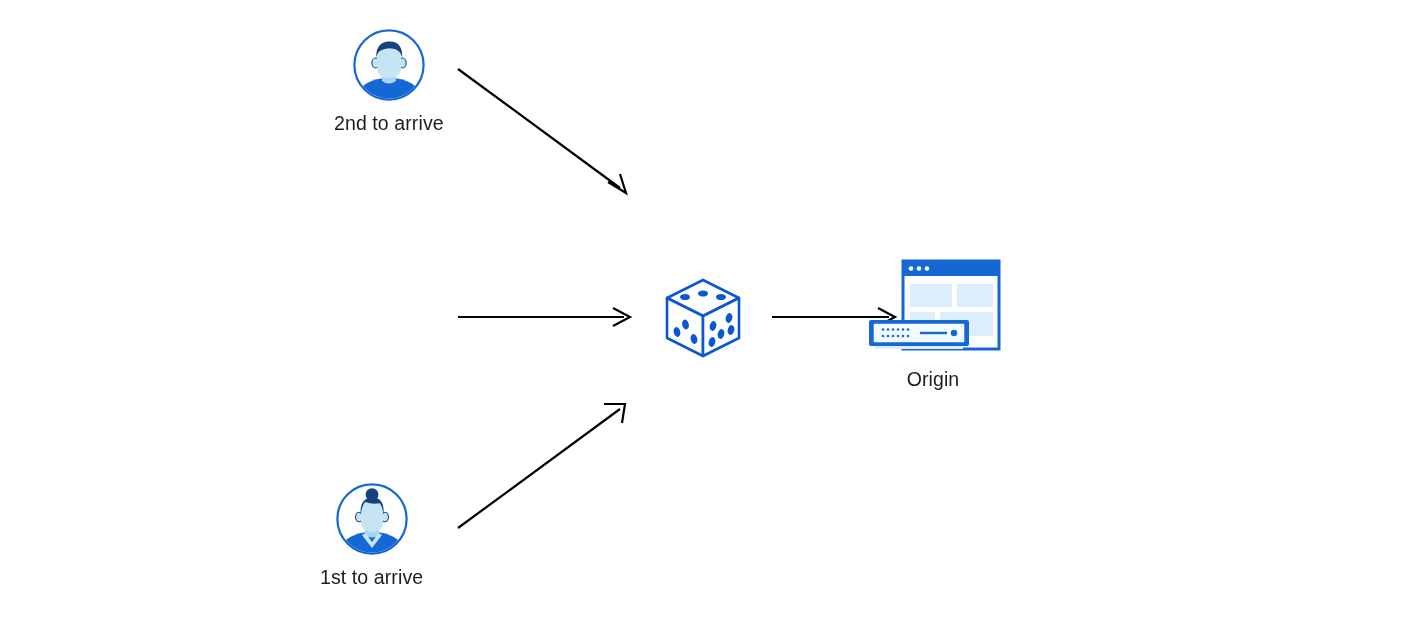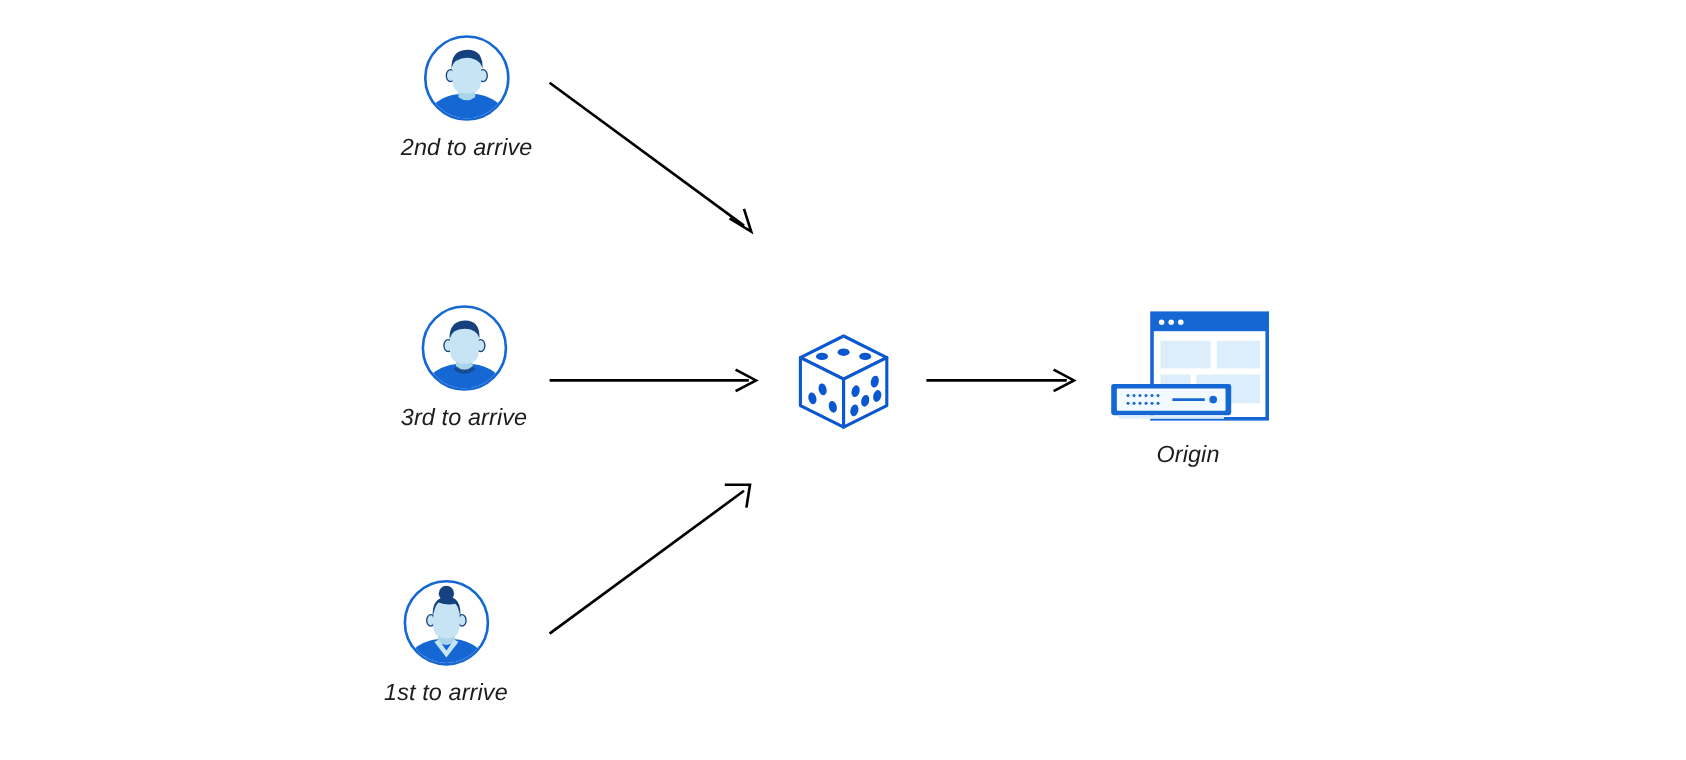--- a/index.html
+++ b/index.html
@@ -9,21 +9,20 @@
   }
   body {
     font-family: "Liberation Sans", sans-serif;
   }
   #canvas {
     position: relative;
     width: 1361px;
     height: 633px;
     background: #ffffff;
     overflow: hidden;
-    font-style: italic;
   }
   .node {
     position: absolute;
     display: flex;
     flex-direction: column;
     align-items: center;
   }
   .node-label {
     font-family: "Liberation Sans", sans-serif;
     font-size: 19.5px;
@@ -107,44 +106,20 @@
 
           <path d="M25 29 q0 -13 12 -13 q12 0 12 13 l0 10 q0 11 -12 11 q-12 0 -12 -11 Z" fill="#c7e4f5"></path>
 
           <path d="M24.2 30 q-0.6 -16 12.8 -16.5 q13.6 -0.5 13.2 16 q-1.6 -6.6 -7.4 -8.4 q-7.8 -2.4 -14.6 1.6 q-3 1.8 -4 7.3 Z" fill="#15427f"></path>
         </g>
       </svg>
     </div>
     <div class="node-label avatar-label">2nd to arrive</div>
   </div>
 
-  <div class="node" style="left:334px; top:253px;">
-    <div class="avatar-wrap">
-      <svg viewBox="0 0 74 74" width="74" height="74" xmlns="http://www.w3.org/2000/svg">
-        <defs>
-          <clipPath id="clipB">
-              <circle cx="37" cy="37" r="33.5"></circle>
-            </clipPath>
-        </defs>
-        <circle cx="37" cy="37" r="34.6" fill="#ffffff" stroke="#1568d4" stroke-width="2.2"></circle>
-        <g clip-path="url(#clipB)">
-          <path d="M37 50 C 14 50 3 62 0 78 L74 78 C 71 62 60 50 37 50 Z" fill="#1568d4"></path>
-          <path d="M30 42 h14 v11 q-7 5 -14 0 Z" fill="#a9d5ea"></path>
-          <ellipse cx="23.5" cy="35" rx="3.6" ry="5" fill="#c7e4f5" stroke="#15427f" stroke-width="1.1"></ellipse>
-          <ellipse cx="50.5" cy="35" rx="3.6" ry="5" fill="#c7e4f5" stroke="#15427f" stroke-width="1.1"></ellipse>
-          <path d="M25 29 q0 -13 12 -13 q12 0 12 13 l0 10 q0 11 -12 11 q-12 0 -12 -11 Z" fill="#c7e4f5"></path>
-
-          <path d="M24.6 29.5 q-0.4 -15 12.4 -15.5 q13 -0.5 12.6 15 q-2.4 -8 -12.6 -8 q-10.2 0 -12.4 8.5 Z" fill="#15427f"></path>
-
-          <path d="M30 52 q7 6 14 0 l2 3 q-9 7 -18 0 Z" fill="#15427f" opacity="0.75"></path>
-        </g>
-      </svg>
-    </div>
-    <div class="node-label avatar-label">3rd to arrive</div>
-  </div>
 
   <div class="node" style="left:320px; top:482px;">
     <div class="avatar-wrap">
       <svg viewBox="0 0 74 74" width="74" height="74" xmlns="http://www.w3.org/2000/svg">
         <defs>
           <clipPath id="clipC">
               <circle cx="37" cy="37" r="33.5"></circle>
             </clipPath>
         </defs>
         <circle cx="37" cy="37" r="34.6" fill="#ffffff" stroke="#1568d4" stroke-width="2.2"></circle>
@@ -193,21 +168,21 @@
           <ellipse cx="56" cy="54" rx="3.3" ry="5" transform="rotate(14 56 54)"></ellipse>
           <ellipse cx="72" cy="46" rx="3.3" ry="5" transform="rotate(14 72 46)"></ellipse>
           <ellipse cx="64" cy="62" rx="3.3" ry="5" transform="rotate(14 64 62)"></ellipse>
           <ellipse cx="74" cy="58" rx="3.3" ry="5" transform="rotate(14 74 58)"></ellipse>
           <ellipse cx="55" cy="70" rx="3.3" ry="5" transform="rotate(14 55 70)"></ellipse>
         </g>
       </svg>
     </div>
   </div>
 
-  <div class="node" style="left:922px; top:258px;text-align:right;">
+  <div class="node" style="left:865px; top:258px;text-align:right;">
     <div class="origin-wrap">
       <svg viewBox="0 0 136 100" width="136" height="100" xmlns="http://www.w3.org/2000/svg">
 
         <g>
           <rect x="38" y="3" width="96" height="88" fill="#ffffff" stroke="#1568d4" stroke-width="3"></rect>
           <rect x="38" y="3" width="96" height="15" fill="#1568d4"></rect>
           <circle cx="46" cy="10.5" r="2.3" fill="#ffffff"></circle>
           <circle cx="54" cy="10.5" r="2.3" fill="#ffffff"></circle>
           <circle cx="62" cy="10.5" r="2.3" fill="#ffffff"></circle>
 

